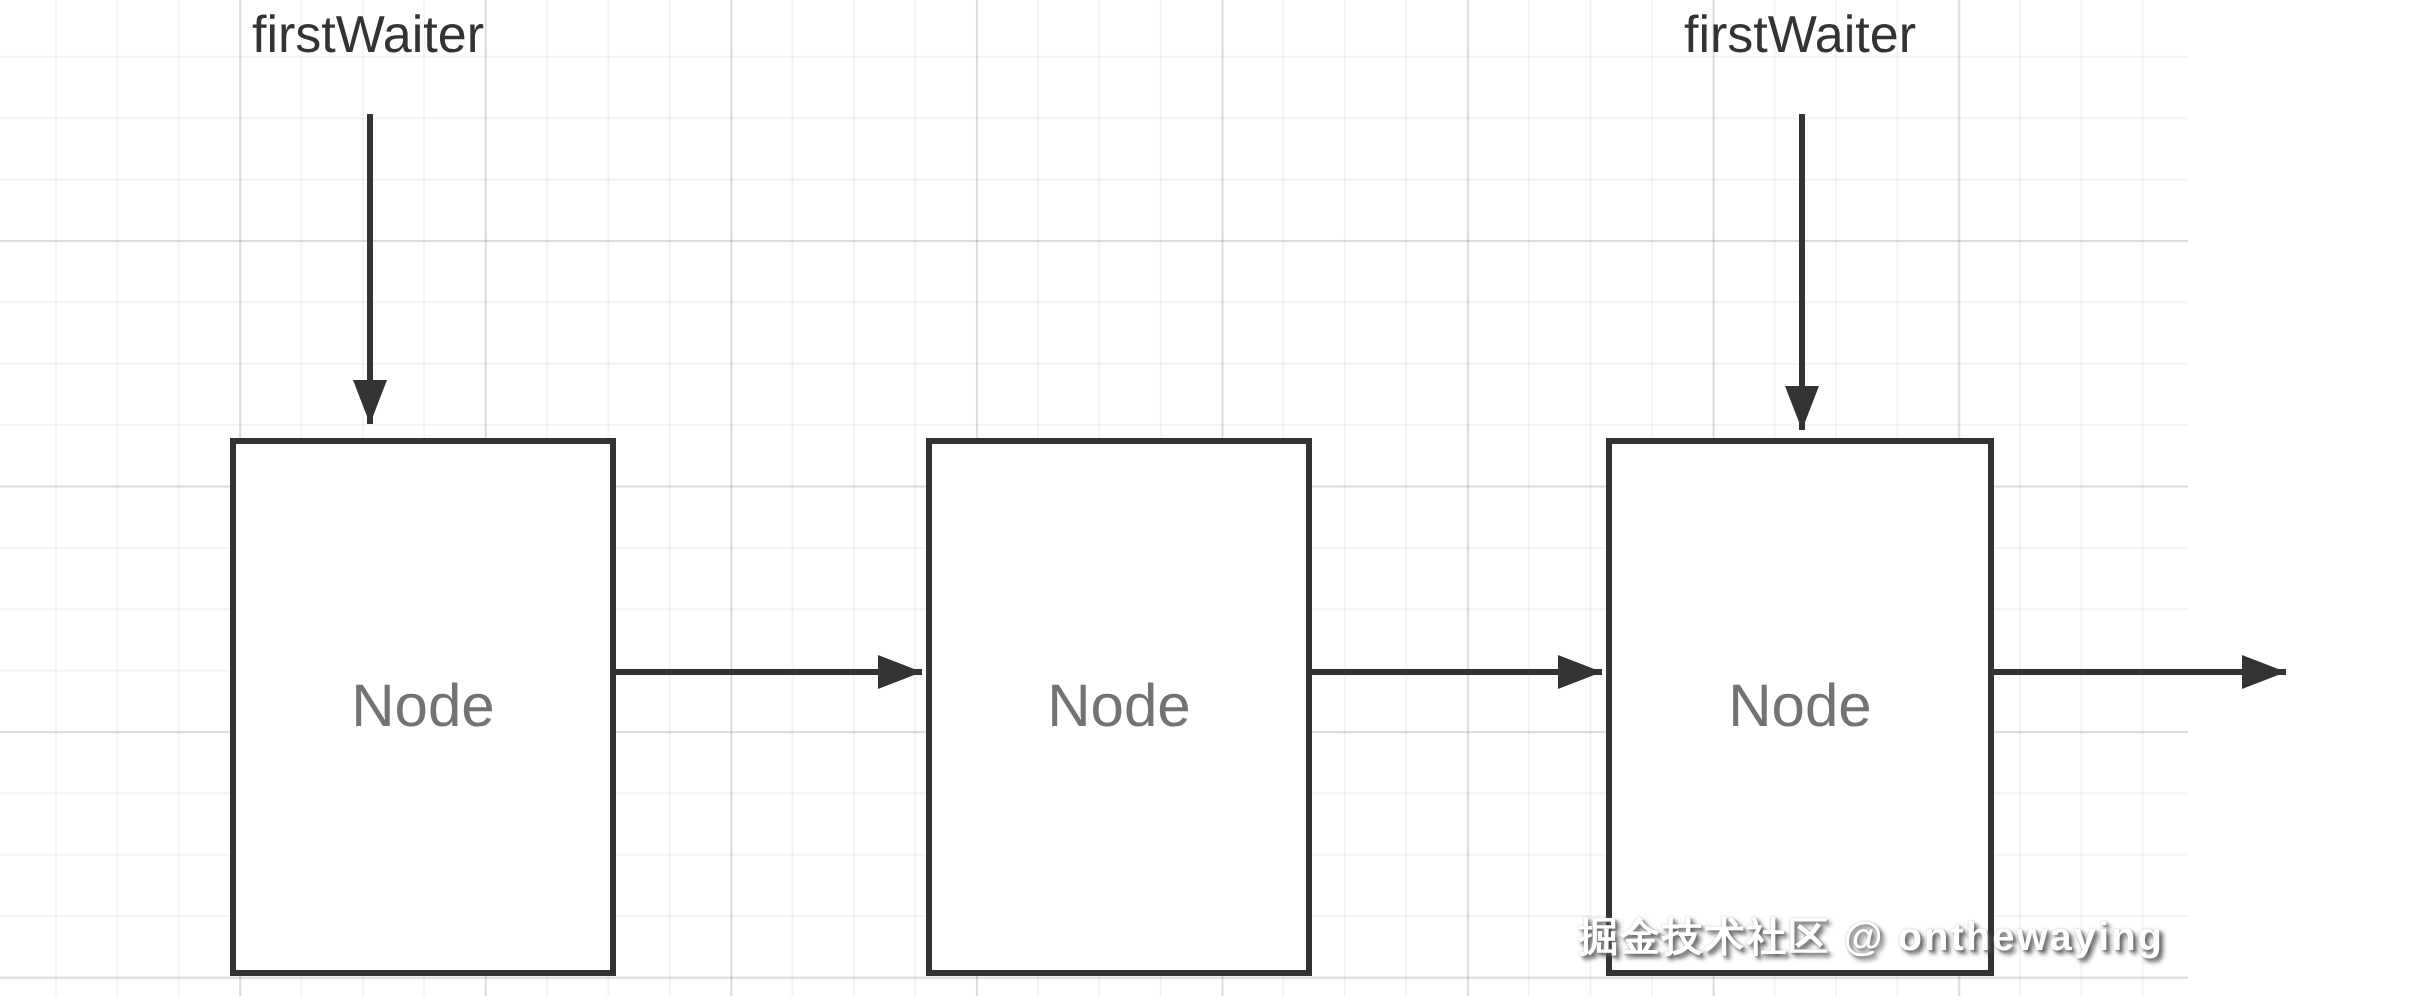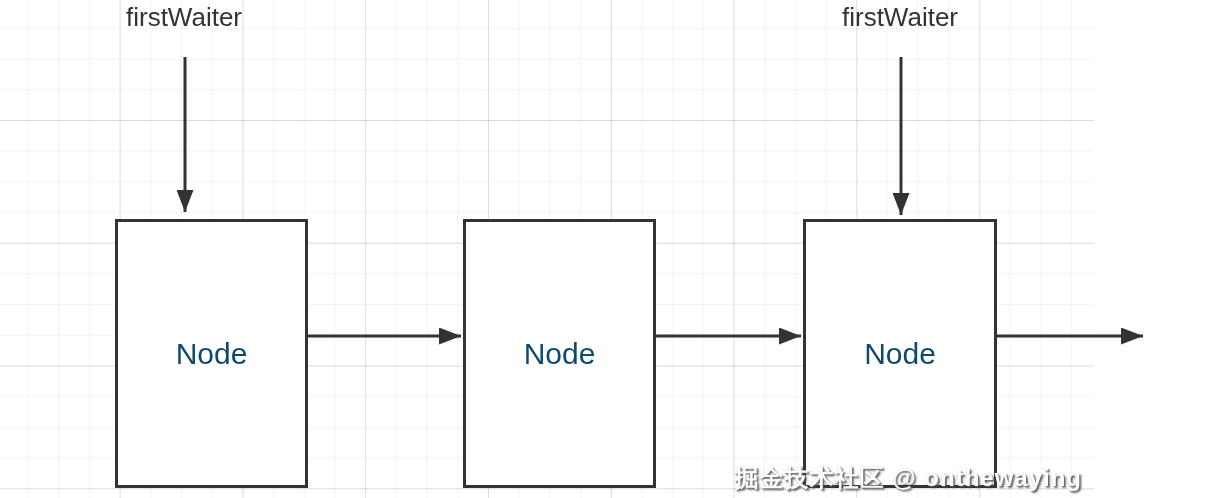--- a/index.html
+++ b/index.html
@@ -51,40 +51,40 @@
     display: flex;
     align-items: center;
     justify-content: center;
     z-index: 2;
   }
   .node-box.n1 { left: 115px; }
   .node-box.n2 { left: 463px; }
   .node-box.n3 { left: 803px; width: 194px; }
   .node-label {
     font-size: 30px;
-    color: #0c4a6e;
+    color: #737373;
     user-select: none;
   }
   svg.arrows {
     position: absolute;
     left: 0;
     top: 0;
     z-index: 3;
     pointer-events: none;
   }
   svg.arrows line {
     stroke: #333333;
     stroke-width: 3;
   }
   .watermark {
     position: absolute;
     right: 12px;
-    bottom: 4px;
+    bottom: 16px;
     z-index: 4;
-    font-size: 24px;
+    font-size: 20px;
     font-weight: bold;
     color: #ffffff;
     white-space: nowrap;
     letter-spacing: 1px;
     text-shadow:
       2px 2px 2px rgba(70,70,70,0.75),
       1px 1px 1px rgba(120,120,120,0.55),
       0 0 1px rgba(150,150,150,0.6);
     user-select: none;
   }

